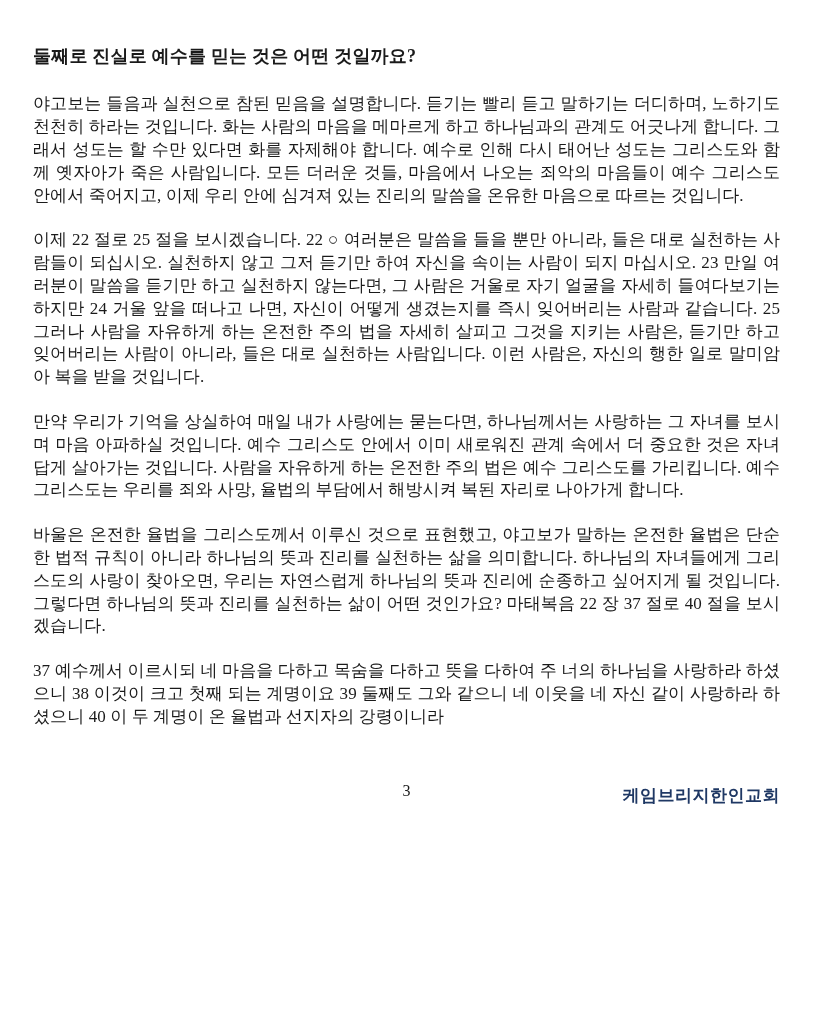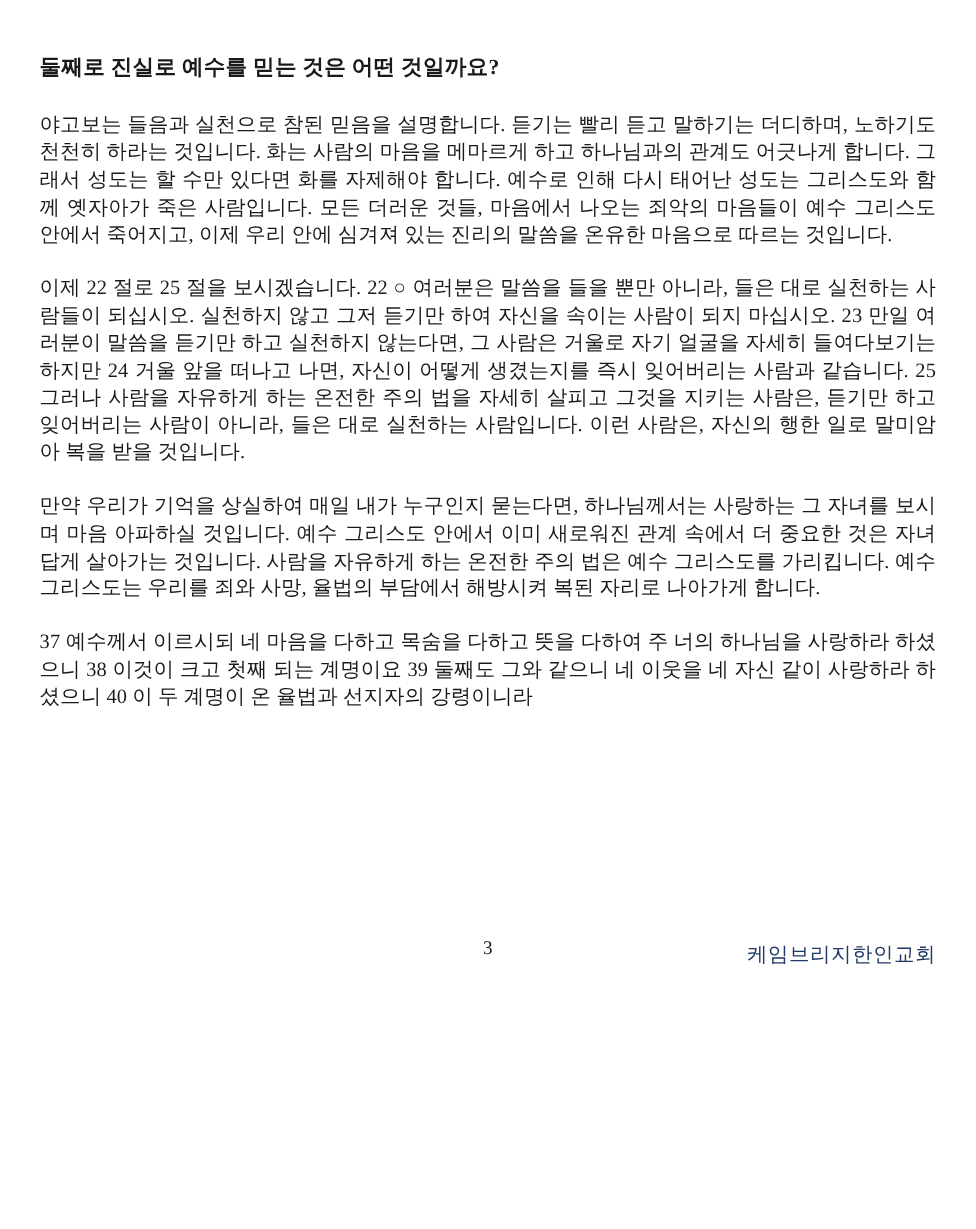--- a/index.html
+++ b/index.html
@@ -54,39 +54,40 @@
     top: 0;
     text-align: center;
     font-size: 16px;
     color: #1a1a1a;
   }
   .church-name {
     position: absolute;
     right: 0;
     top: 2px;
     font-size: 17px;
-    font-weight: normal;
+    font-weight: bold;
     color: #1f3864;
     letter-spacing: 0.5px;
   }
 </style>
 </head>
 <body>
 
 <div class="page">
 
   <h1 class="doc-title">둘째로 진실로 예수를 믿는 것은 어떤 것일까요?</h1>
 
   <p class="doc-paragraph">야고보는 들음과 실천으로 참된 믿음을 설명합니다. 듣기는 빨리 듣고 말하기는 더디하며, 노하기도 천천히 하라는 것입니다. 화는 사람의 마음을 메마르게 하고 하나님과의 관계도 어긋나게 합니다. 그래서 성도는 할 수만 있다면 화를 자제해야 합니다. 예수로 인해 다시 태어난 성도는 그리스도와 함께 옛자아가 죽은 사람입니다. 모든 더러운 것들, 마음에서 나오는 죄악의 마음들이 예수 그리스도 안에서 죽어지고, 이제 우리 안에 심겨져 있는 진리의 말씀을 온유한 마음으로 따르는 것입니다.</p>
 
   <p class="doc-paragraph">이제 22 절로 25 절을 보시겠습니다.  22 ○ 여러분은 말씀을 들을 뿐만 아니라, 들은 대로 실천하는 사람들이 되십시오. 실천하지 않고 그저 듣기만 하여 자신을 속이는 사람이 되지 마십시오. 23 만일 여러분이 말씀을 듣기만 하고 실천하지 않는다면, 그 사람은 거울로 자기 얼굴을 자세히 들여다보기는 하지만 24 거울 앞을 떠나고 나면, 자신이 어떻게 생겼는지를 즉시 잊어버리는 사람과 같습니다. 25 그러나 사람을 자유하게 하는 온전한 주의 법을 자세히 살피고 그것을 지키는 사람은, 듣기만 하고 잊어버리는 사람이 아니라, 들은 대로 실천하는 사람입니다. 이런 사람은, 자신의 행한 일로 말미암아 복을 받을 것입니다.</p>
 
 
-  <p class="doc-paragraph">만약 우리가 기억을 상실하여 매일 내가 누구인지 묻는다면, 하나님께서는 사랑하는 그 자녀를 보시며 마음 아파하실 것입니다. 예수 그리스도 안에서 이미 새로워진 관계 속에서 더 중요한 것은 자녀답게 살아가는 것입니다. 사람을 자유하게 하는 온전한 주의 법은 예수 그리스도를 가리킵니다. 예수 그리스도는 우리를 죄와 사망, 율법의 부담에서 해방시켜 복된 자리로 나아가게 합니다.</p>
+  <p class="doc-paragraph">만약 우리가 기억을 상실하여 매일 내가 사랑에는 묻는다면, 하나님께서는 사랑하는 그 자녀를 보시며 마음 아파하실 것입니다. 예수 그리스도 안에서 이미 새로워진 관계 속에서 더 중요한 것은 자녀답게 살아가는 것입니다. 사람을 자유하게 하는 온전한 주의 법은 예수 그리스도를 가리킵니다. 예수 그리스도는 우리를 죄와 사망, 율법의 부담에서 해방시켜 복된 자리로 나아가게 합니다.</p>
 
+  <p class="doc-paragraph">바울은 온전한 율법을 그리스도께서 이루신 것으로 표현했고, 야고보가 말하는 온전한 율법은 단순한 법적 규칙이 아니라 하나님의 뜻과 진리를 실천하는 삶을 의미합니다. 하나님의 자녀들에게 그리스도의 사랑이 찾아오면, 우리는 자연스럽게 하나님의 뜻과 진리에 순종하고 싶어지게 될 것입니다. 그렇다면 하나님의 뜻과 진리를 실천하는 삶이 어떤 것인가요? 마태복음 22 장 37 절로 40 절을 보시겠습니다.</p>
 
   <p class="doc-paragraph">37 예수께서 이르시되 네 마음을 다하고 목숨을 다하고 뜻을 다하여 주 너의 하나님을 사랑하라 하셨으니 38 이것이 크고 첫째 되는 계명이요 39 둘째도 그와 같으니 네 이웃을 네 자신 같이 사랑하라 하셨으니 40 이 두 계명이 온 율법과 선지자의 강령이니라</p>
 
 
   <div class="page-footer">
     <div class="page-number">3</div>
     <div class="church-name">케임브리지한인교회</div>
   </div>
 
 </div>

